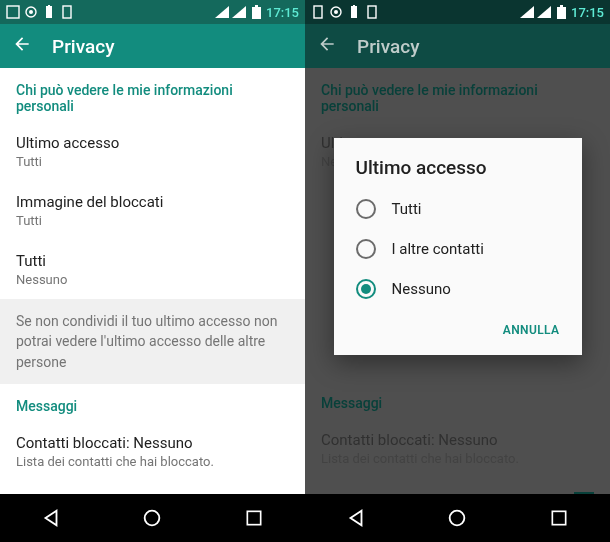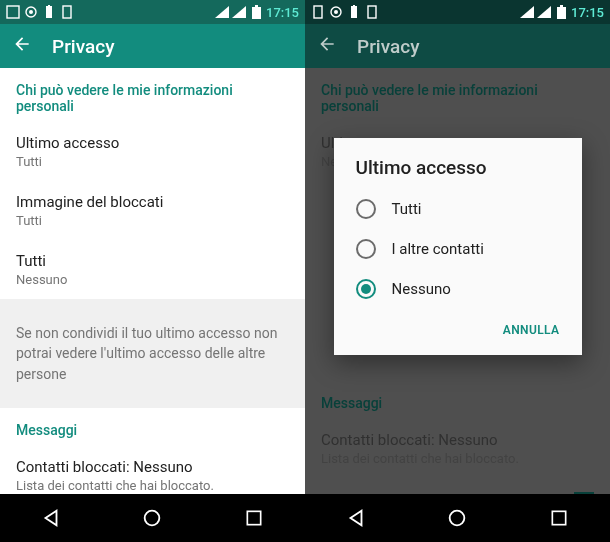--- a/index.html
+++ b/index.html
@@ -56,21 +56,21 @@
     padding: 12px 16px;
   }
   .pref-title { font-size: 15px; color: #212121; }
   .phone.right .pref-title { color: #4b4b4b; }
   .pref-sub { font-size: 13px; color: #757575; margin-top: 2px; }
   .phone.right .pref-sub { color: #666; }
   .notice {
     background: #f0f0f0;
     color: #757575;
     font-size: 14px;
-    padding: 24px 16px;
+    padding: 12px 16px;
     line-height: 1.45;
   }
   .checkbox-row {
     display: flex;
     align-items: center;
     justify-content: space-between;
     padding: 14px 16px;
   }
   .checkbox-row .pref-title { font-size: 15px; }
   .chk {

